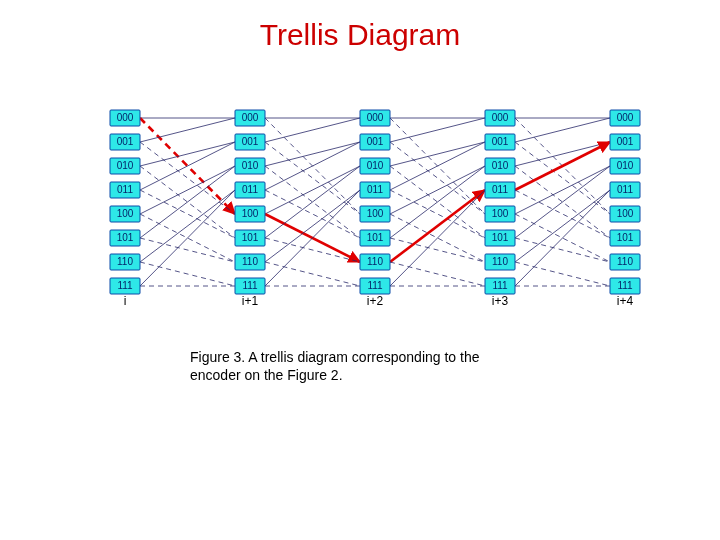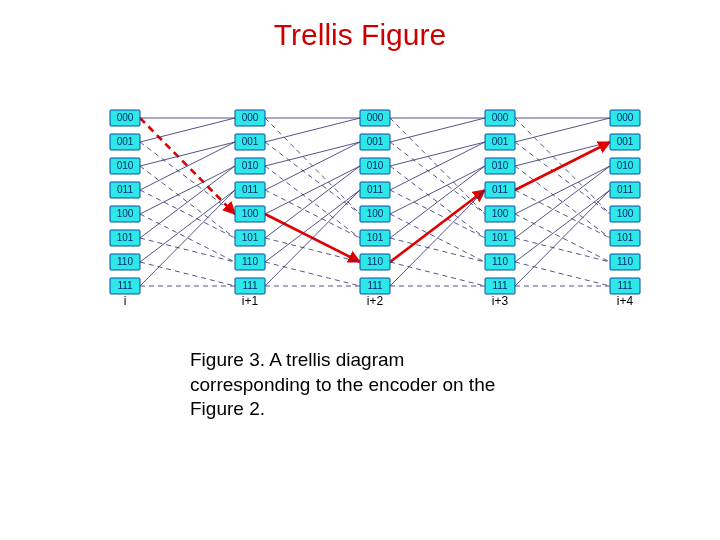--- a/index.html
+++ b/index.html
@@ -18,30 +18,30 @@
     text-align: center;
     font-size: 30px;
     color: #cc0000;
     font-family: Arial, sans-serif;
   }
   .caption {
     position: absolute;
     top: 348px;
     left: 190px;
     width: 340px;
-    font-size: 19px;
+    font-size: 14px;
     color: #000;
     line-height: 1.3;
   }
   svg { position: absolute; }
 </style>
 </head>
 <body>
 
-<div class="title">Trellis Figure</div>
+<div class="title">Trellis Diagram</div>
 <div class="caption">Figure 3. A trellis diagram corresponding to the encoder on the Figure 2.</div>
 
 <svg id="trellis-svg" width="560" height="230" style="left: 90px; top: 100px;">
     <defs>
       <marker id="arw" viewBox="0 0 10 10" refX="9" refY="5" markerWidth="5" markerHeight="5" orient="auto-start-reverse">
         <path d="M0,0 L10,5 L0,10 z" fill="#e00000"></path>
       </marker>
     </defs>
     <line x1="50" y1="18" x2="145" y2="18" stroke="#2a2a6a" stroke-width="0.8"></line>
     <line x1="50" y1="18" x2="145" y2="114" stroke="#e00000" stroke-width="2.6" marker-end="url(#arw)" stroke-dasharray="7 5"></line>

